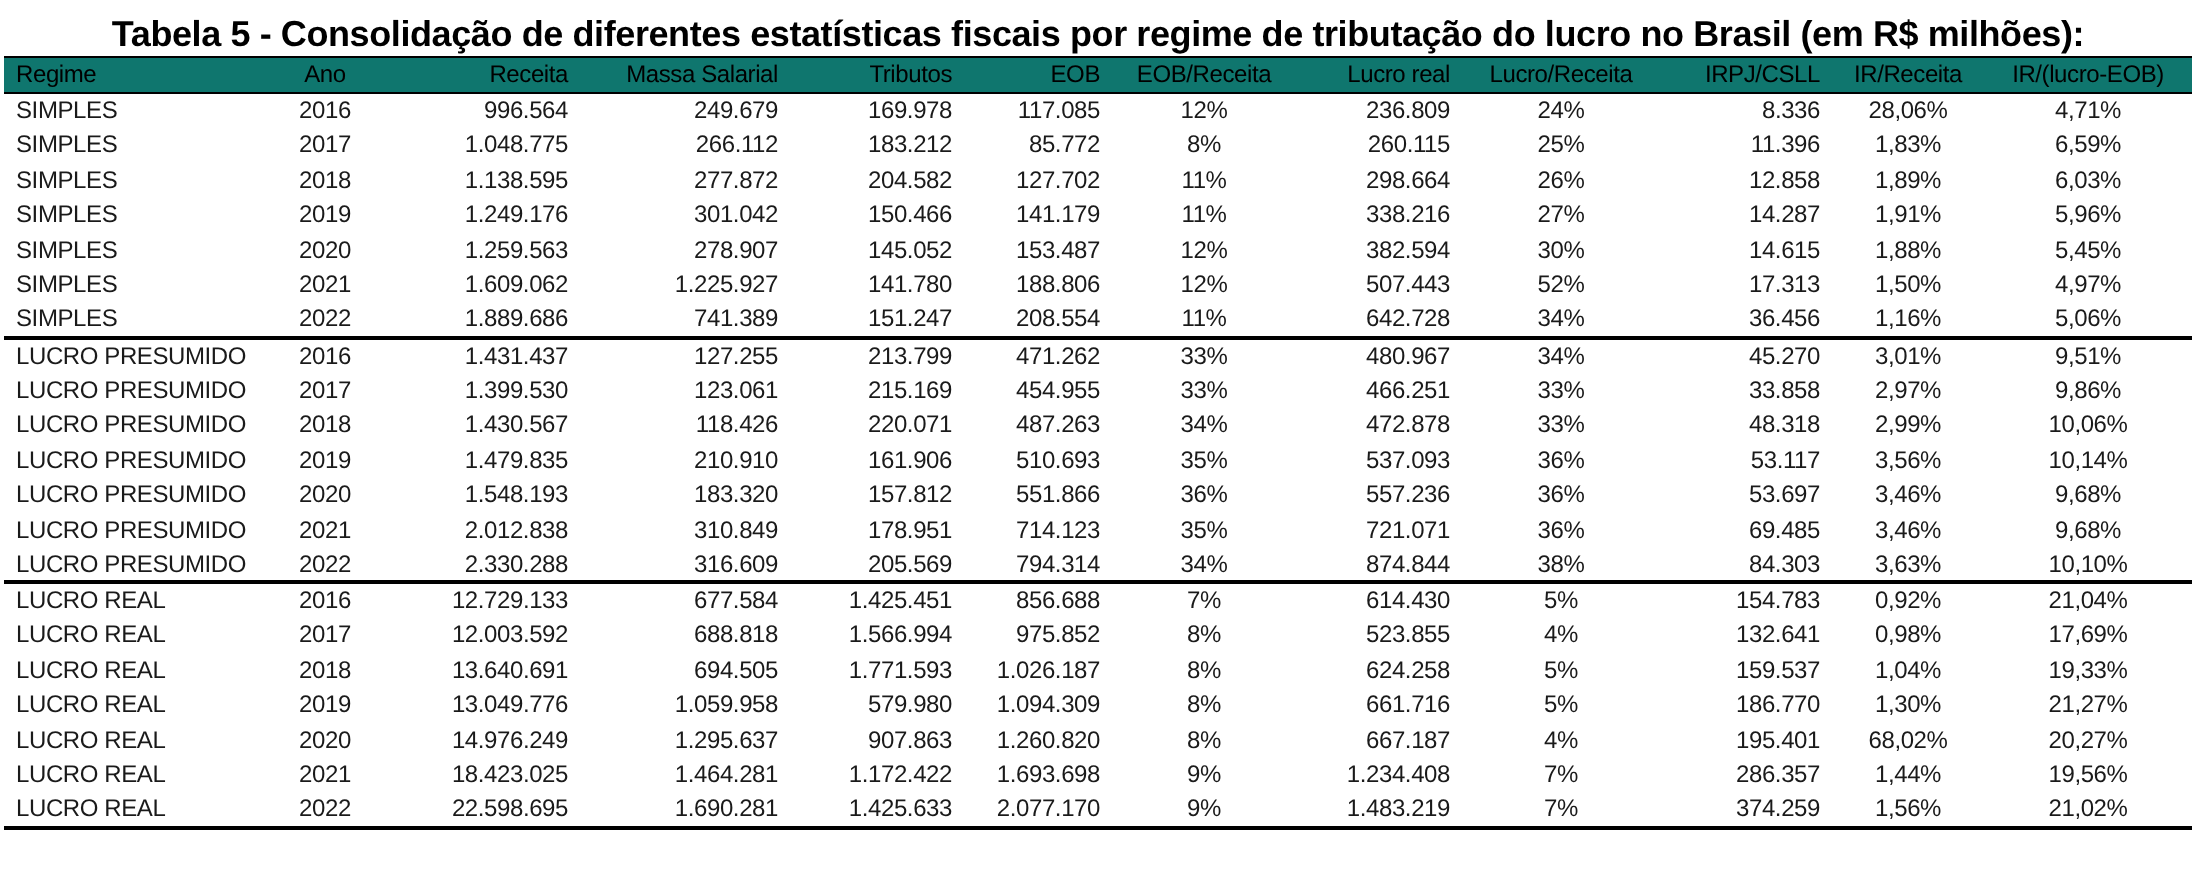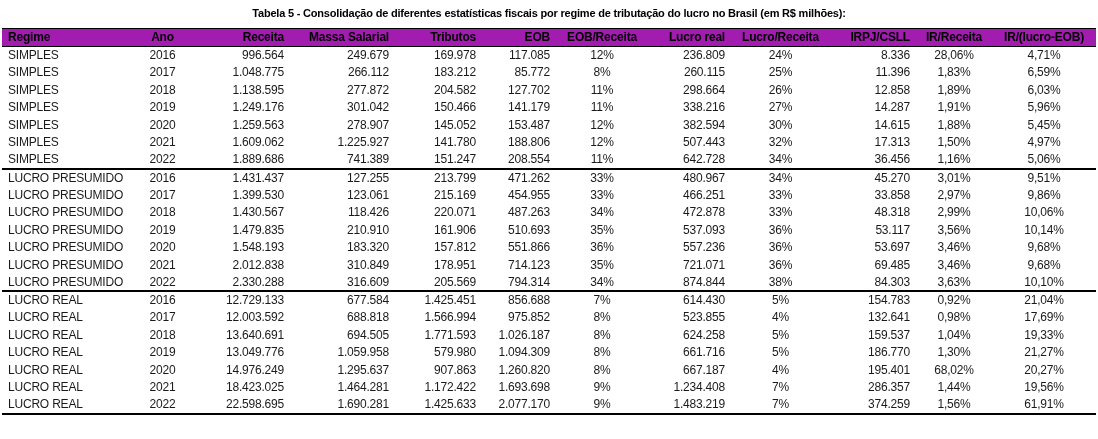--- a/index.html
+++ b/index.html
@@ -1,25 +1,25 @@
 <!DOCTYPE html>
 <html><head>
 <meta charset="utf-8">
 <style>
   * { margin:0; padding:0; box-sizing:border-box; }
   html,body { width:1098px; height:439px; background:#ffffff; overflow:hidden;
     font-family:"Liberation Sans", sans-serif; color:#1a1a1a; }
   .page { width:1098px; height:439px; position:relative; }
   .title { position:absolute; top:7px; left:0; width:1098px; text-align:center;
-    font-size:11px; font-weight:bold; letter-spacing:-0.2px; color:#000; }
+    font-size:18px; font-weight:bold; letter-spacing:-0.2px; color:#000; }
   table { position:absolute; top:28px; left:2px; border-collapse:collapse;
     table-layout:fixed; border-bottom:2px solid #000; }
   th, td { font-size:12px; height:17.5px; padding:0 6px; white-space:nowrap;
     overflow:hidden; letter-spacing:-0.2px; vertical-align:middle; }
-  thead th { background:#a21caf; font-weight:bold; color:#000;
+  thead th { background:#0f766e; font-weight:normal; color:#000;
     border-top:1.5px solid #000; border-bottom:1.5px solid #000; }
   tbody tr.group-start td { border-top:2px solid #000; }
   .align-left  { text-align:left; }
   .align-right { text-align:right; }
   .align-center{ text-align:center; }
   
   col.c0 { width:138px; } col.c1 { width:45px; }  col.c2 { width:105px; }
   col.c3 { width:105px; } col.c4 { width:87px; }  col.c5 { width:74px; }
   col.c6 { width:92px; }  col.c7 { width:83px; }  col.c8 { width:99px; }
   col.c9 { width:86px; }  col.c10 { width:76px; } col.c11 { width:104px; }
@@ -134,21 +134,21 @@
         </tr>
         <tr>
           <td class="align-left">SIMPLES</td>
           <td class="align-center">2021</td>
           <td class="align-right">1.609.062</td>
           <td class="align-right">1.225.927</td>
           <td class="align-right">141.780</td>
           <td class="align-right">188.806</td>
           <td class="align-center">12%</td>
           <td class="align-right">507.443</td>
-          <td class="align-center">32%</td>
+          <td class="align-center">52%</td>
           <td class="align-right">17.313</td>
           <td class="align-center">1,50%</td>
           <td class="align-center">4,97%</td>
         </tr>
         <tr>
           <td class="align-left">SIMPLES</td>
           <td class="align-center">2022</td>
           <td class="align-right">1.889.686</td>
           <td class="align-right">741.389</td>
           <td class="align-right">151.247</td>
@@ -347,17 +347,17 @@
           <td class="align-center">2022</td>
           <td class="align-right">22.598.695</td>
           <td class="align-right">1.690.281</td>
           <td class="align-right">1.425.633</td>
           <td class="align-right">2.077.170</td>
           <td class="align-center">9%</td>
           <td class="align-right">1.483.219</td>
           <td class="align-center">7%</td>
           <td class="align-right">374.259</td>
           <td class="align-center">1,56%</td>
-          <td class="align-center">61,91%</td>
+          <td class="align-center">21,02%</td>
         </tr>
       </tbody>
   </table>
 </div>
 
 </body></html>

